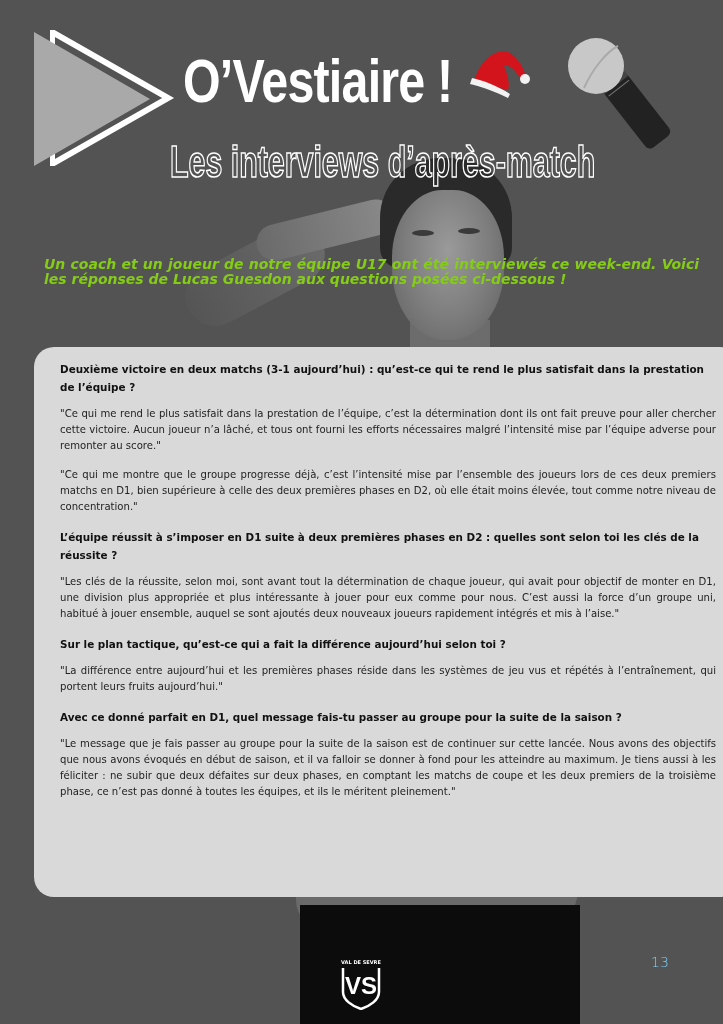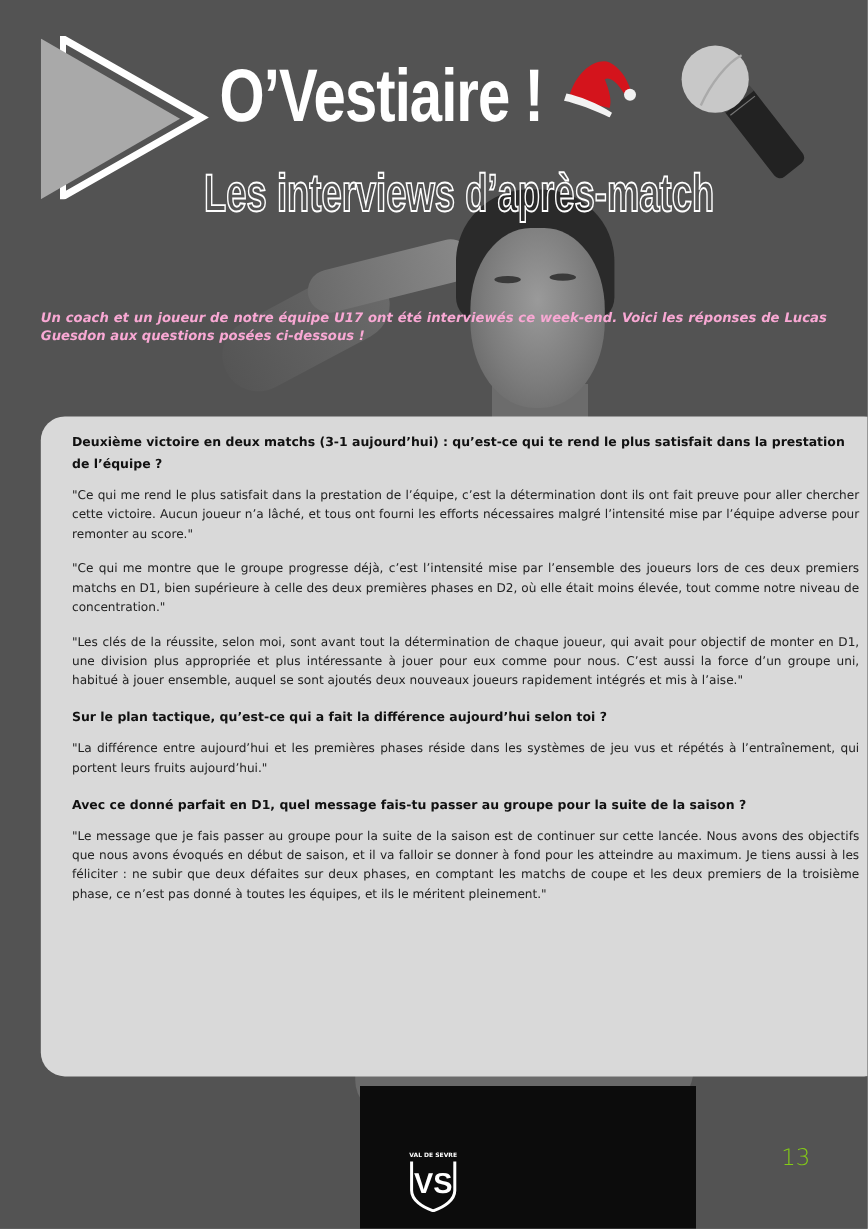--- a/index.html
+++ b/index.html
@@ -64,23 +64,23 @@
       font-family: "Liberation Sans", sans-serif; font-weight: 700;
       font-size: 44px; color: transparent;
       -webkit-text-stroke: 1.6px #ffffff;
       transform: scaleX(0.69); transform-origin: left top;
       line-height: 1; letter-spacing: 0px; white-space: nowrap;
     }
     .mic { position: absolute; left: 566px; top: 34px; }
 
     
     .intro {
-      position: absolute; left: 34px; top: 257px; width: 655px;
+      position: absolute; left: 44px; top: 257px; width: 655px;
       font-family: "DejaVu Sans", sans-serif; font-weight: 700; font-style: italic;
-      font-size: 11px; line-height: 15px; color: #f9a8d4;
+      font-size: 14px; line-height: 15px; color: #84cc16;
       text-align: justify;
     }
 
     
     .card {
       position: absolute; left: 34px; top: 347px; width: 706px; height: 550px;
       background: #d9d9d9; border-radius: 20px;
       padding: 13px 24px 0 26px;
     }
     .qa { margin-bottom: 13px; }
@@ -92,21 +92,21 @@
     .a {
       font-family: "DejaVu Sans", sans-serif; font-weight: 400;
       font-size: 10.1px; line-height: 16px; color: #222;
       text-align: justify;
     }
 
     
     .logo { position: absolute; left: 340px; top: 958px; }
     .page-number {
       position: absolute; left: 651px; top: 954px;
-      font-family: "DejaVu Sans", sans-serif; font-size: 19px; color: #84cc16;
+      font-family: "DejaVu Sans", sans-serif; font-size: 14px; color: #7dd3fc;
       font-weight: 300;
     }
   </style>
 </head>
 <body>
 
 <div class="page">
 
   <div class="photo">
     <div class="arm"></div>
@@ -151,20 +151,21 @@
 
   <div class="card">
     <div class="qa">
       <div class="q">Deuxième victoire en deux matchs (3-1 aujourd’hui) : qu’est-ce qui te rend le plus satisfait dans la prestation de l’équipe ?</div>
       <div class="a">"Ce qui me rend le plus satisfait dans la prestation de l’équipe, c’est la détermination dont ils ont fait preuve pour aller chercher cette victoire. Aucun joueur n’a lâché, et tous ont fourni les efforts nécessaires malgré l’intensité mise par l’équipe adverse pour remonter au score."</div>
     </div>
     <div class="qa">
       <div class="a">"Ce qui me montre que le groupe progresse déjà, c’est l’intensité mise par l’ensemble des joueurs lors de ces deux premiers matchs en D1, bien supérieure à celle des deux premières phases en D2, où elle était moins élevée, tout comme notre niveau de concentration."</div>
     </div>
     <div class="qa">
+      <div class="q">L’équipe réussit à s’imposer en D1 suite à deux premières phases en D2 : quelles sont selon toi les clés de la réussite ?</div>
       <div class="a">"Les clés de la réussite, selon moi, sont avant tout la détermination de chaque joueur, qui avait pour objectif de monter en D1, une division plus appropriée et plus intéressante à jouer pour eux comme pour nous. C’est aussi la force d’un groupe uni, habitué à jouer ensemble, auquel se sont ajoutés deux nouveaux joueurs rapidement intégrés et mis à l’aise."</div>
     </div>
     <div class="qa">
       <div class="q">Sur le plan tactique, qu’est-ce qui a fait la différence aujourd’hui selon toi ?</div>
       <div class="a">"La différence entre aujourd’hui et les premières phases réside dans les systèmes de jeu vus et répétés à l’entraînement, qui portent leurs fruits aujourd’hui."</div>
     </div>
     <div class="qa">
       <div class="q">Avec ce donné parfait en D1, quel message fais-tu passer au groupe pour la suite de la saison ?</div>
       <div class="a">"Le message que je fais passer au groupe pour la suite de la saison est de continuer sur cette lancée. Nous avons des objectifs que nous avons évoqués en début de saison, et il va falloir se donner à fond pour les atteindre au maximum. Je tiens aussi à les féliciter : ne subir que deux défaites sur deux phases, en comptant les matchs de coupe et les deux premiers de la troisième phase, ce n’est pas donné à toutes les équipes, et ils le méritent pleinement."</div>
     </div>

